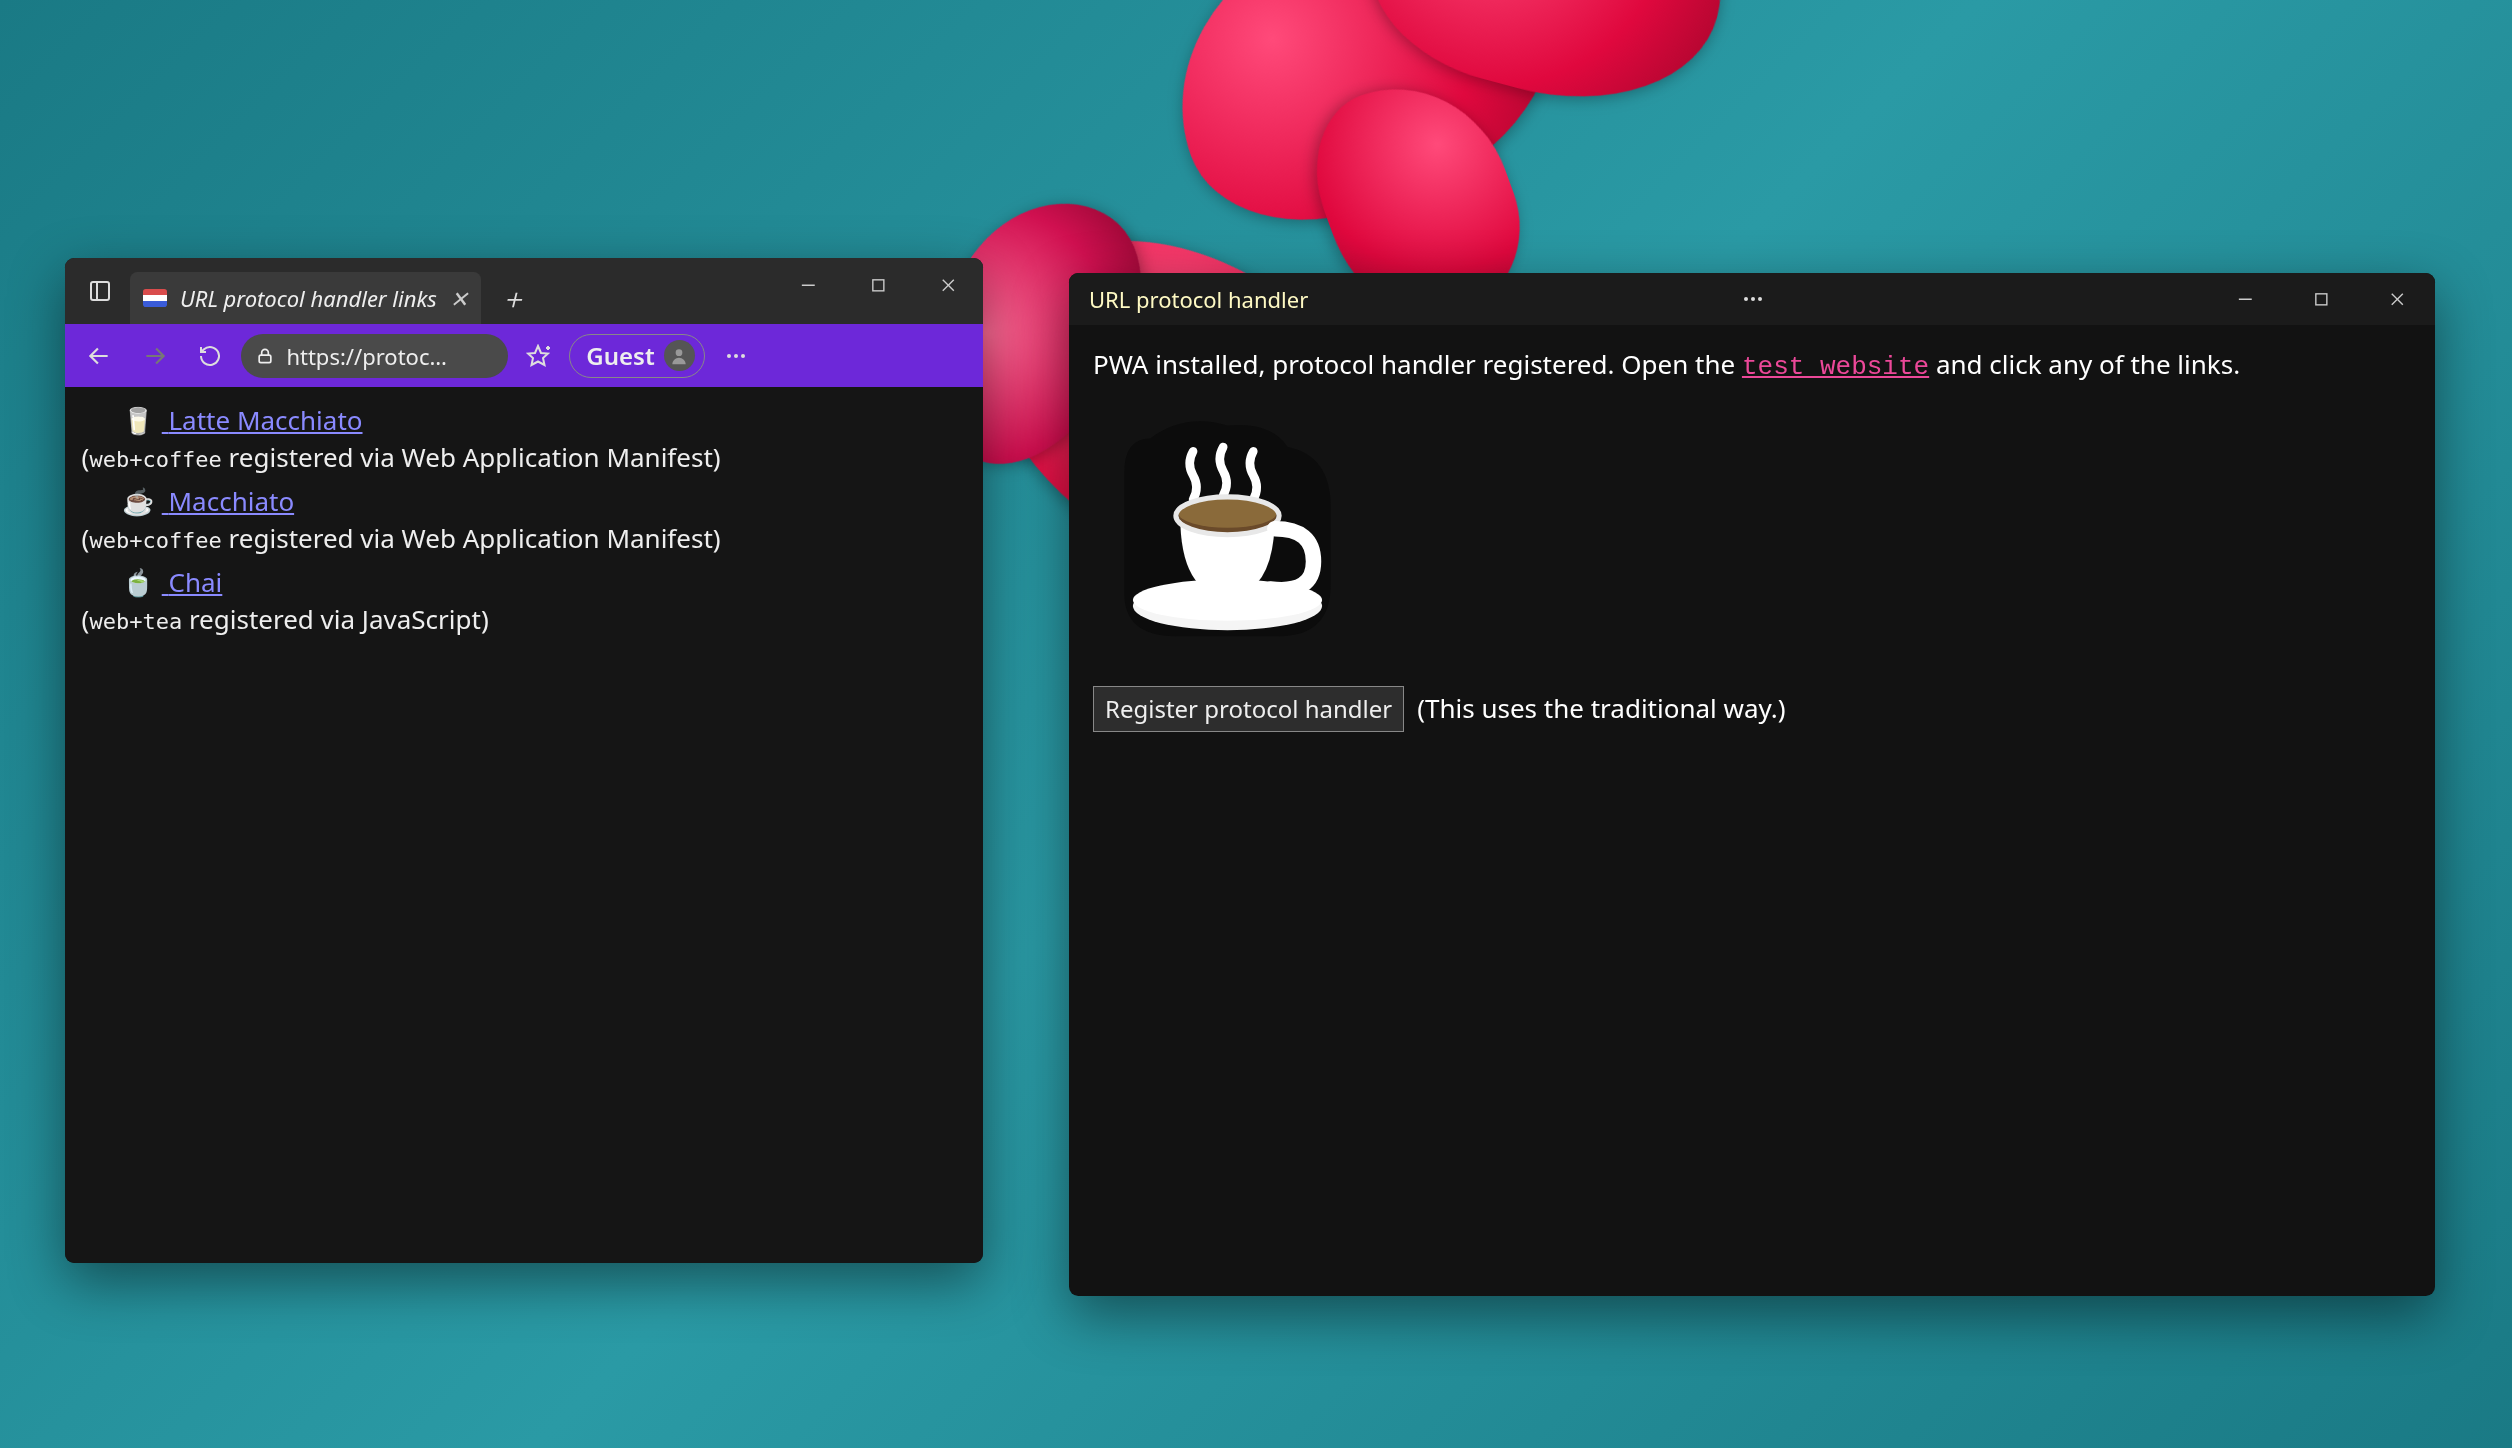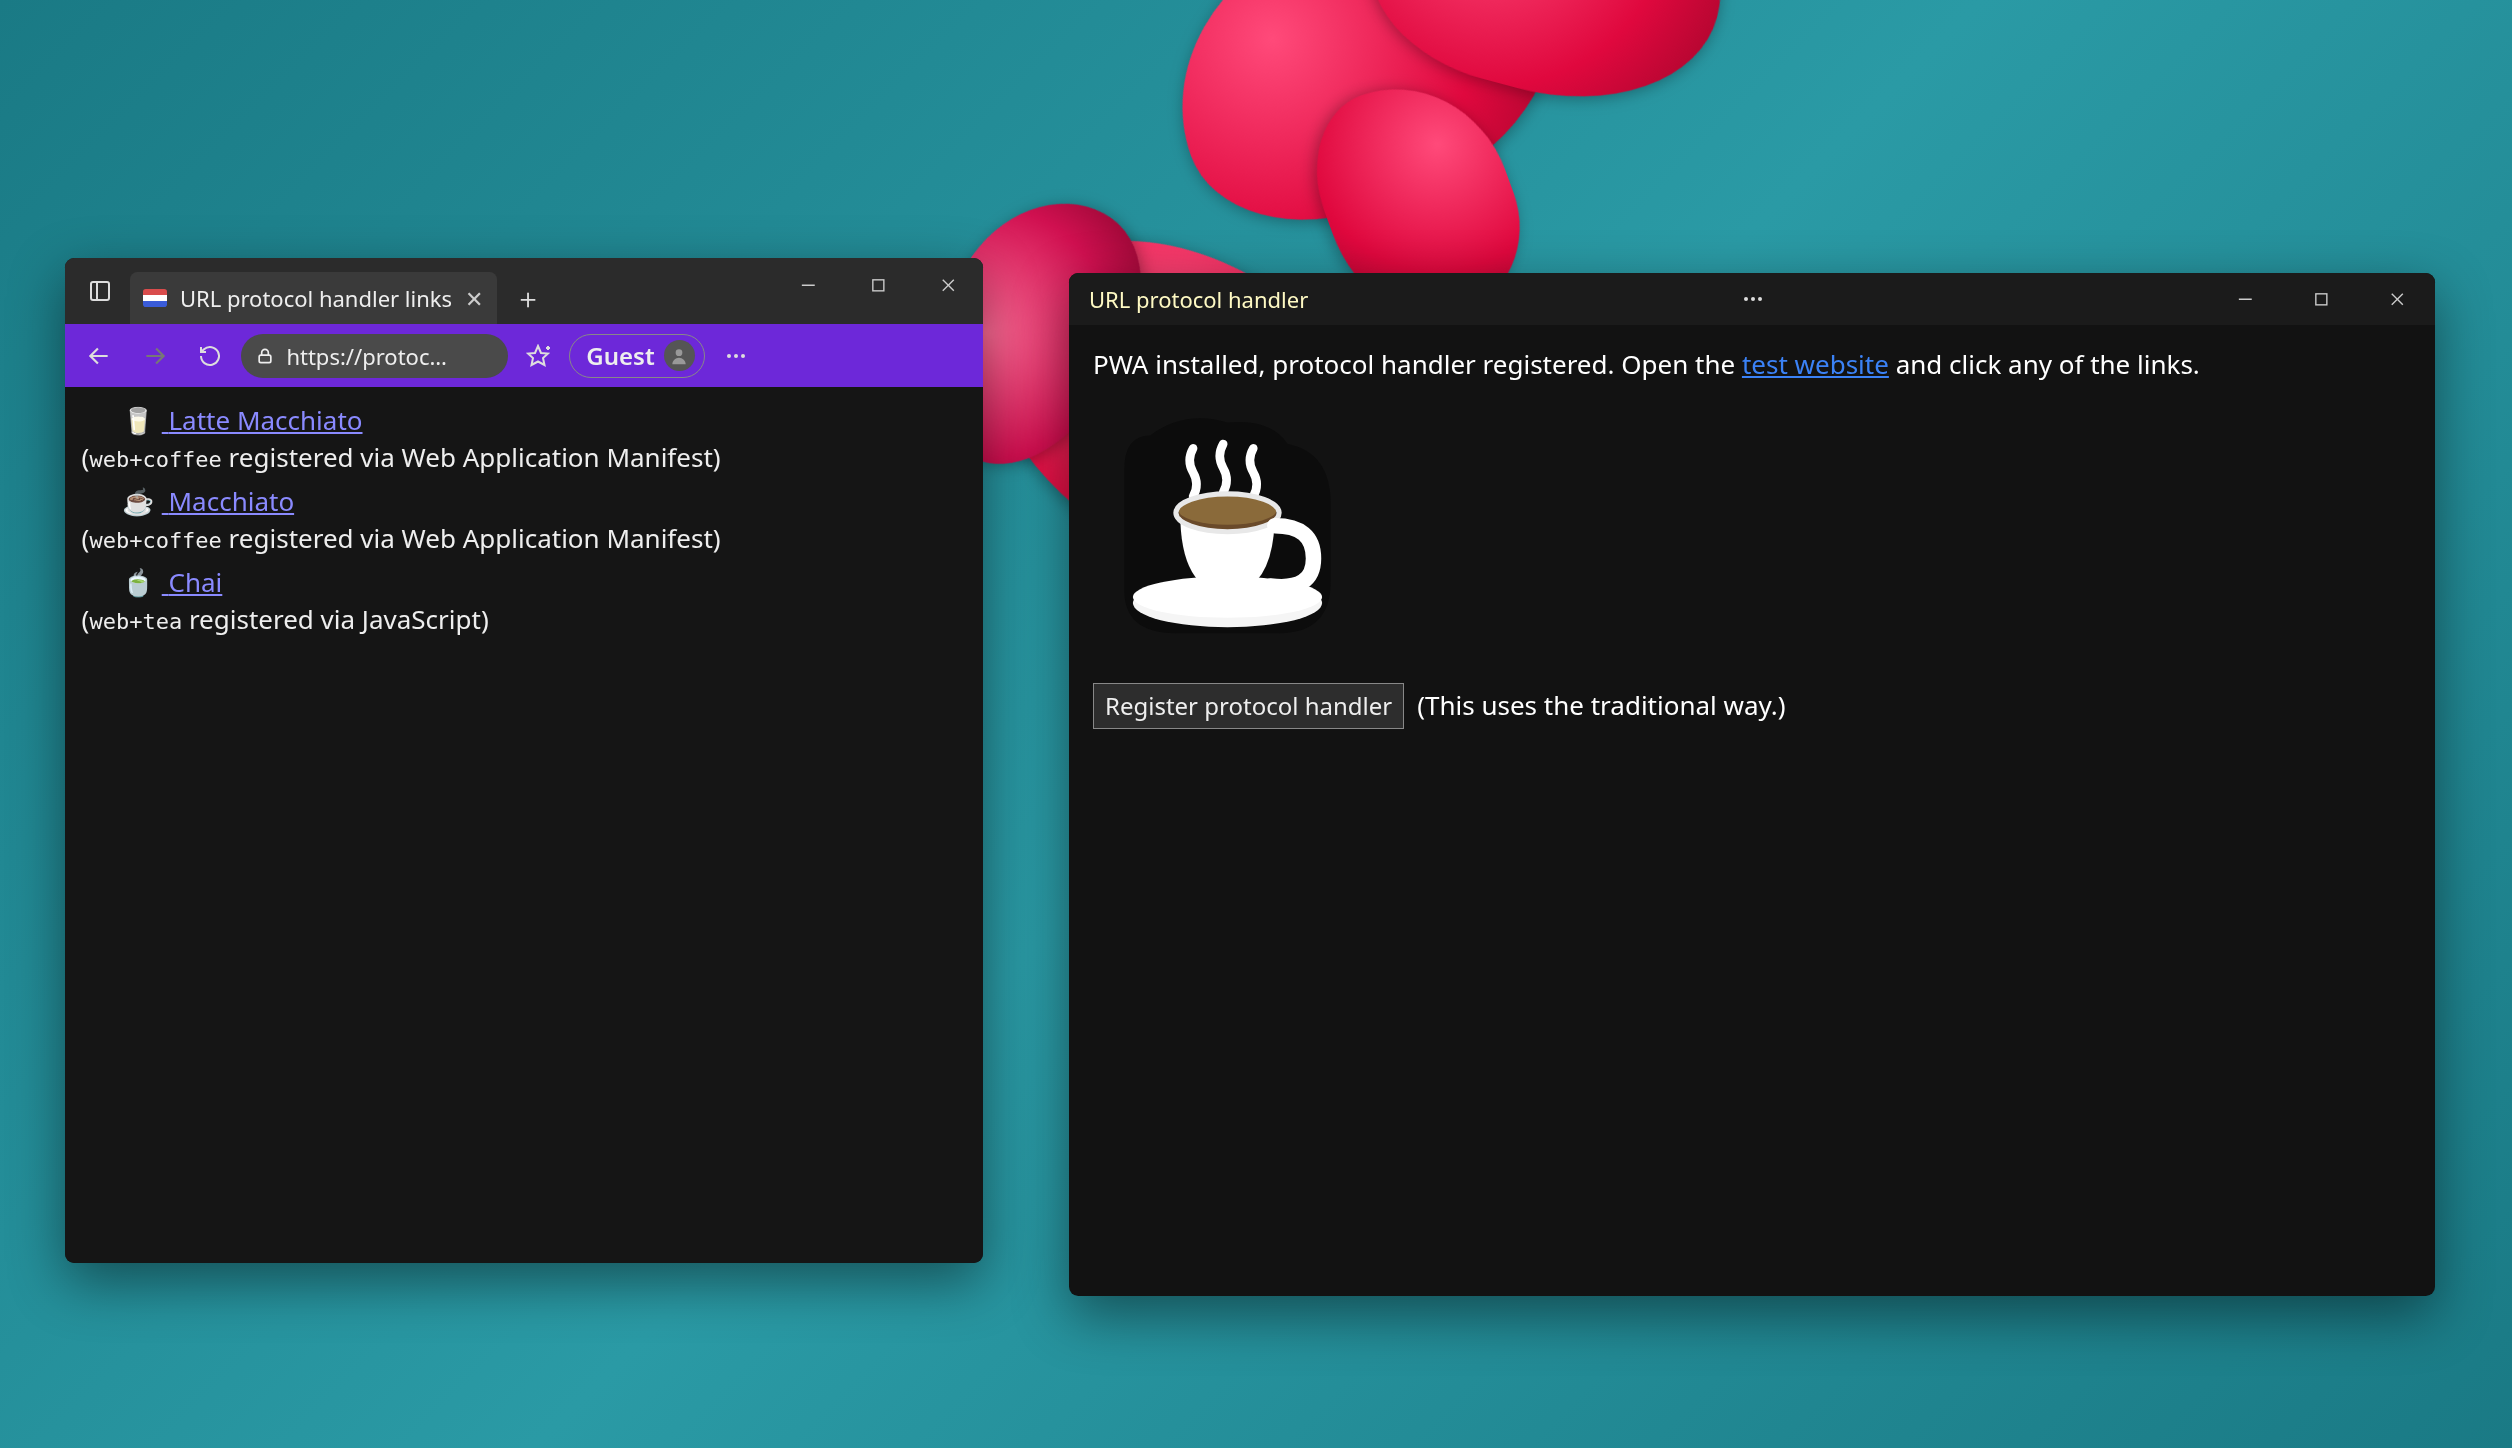--- a/index.html
+++ b/index.html
@@ -66,20 +66,21 @@
     top: 258px;
     width: 918px;
     height: 1005px;
   }
   .edge-top {
     display: flex;
     align-items: flex-end;
     height: 66px;
     background: #2b2b2b;
     padding-left: 5.5px;
+    font-style: italic;
   }
   .tab-actions-btn {
     width: 52px;
     height: 52px;
     margin: 7.4px 3.7px 7.4px 3.7px;
     display: flex;
     align-items: center;
     justify-content: center;
     color: #ddd;
   }
@@ -195,21 +196,21 @@
   }
   .pwa-title .win-controls .wc-btn { width: 76px; }
   .pwa-title .dots { margin-left: auto; padding-right: 9.2px; }
 
   .right-content {
     padding: 20px 24px;
     font-size: 26px;
     color: #fff;
     line-height: 1.5;
   }
-  .right-content a { color: #3b82f6; text-decoration: underline; }
+  .right-content a { color: #ec4899; text-decoration: underline; font-family: Liberation Mono, monospace; }
 
   .coffee-wrap {
     width: 269px;
     height: 258px;
     margin-top: 16.6px;
     display: flex;
     align-items: center;
     justify-content: center;
   }
   .coffee-wrap svg { width: 100%; height: 100%; }

